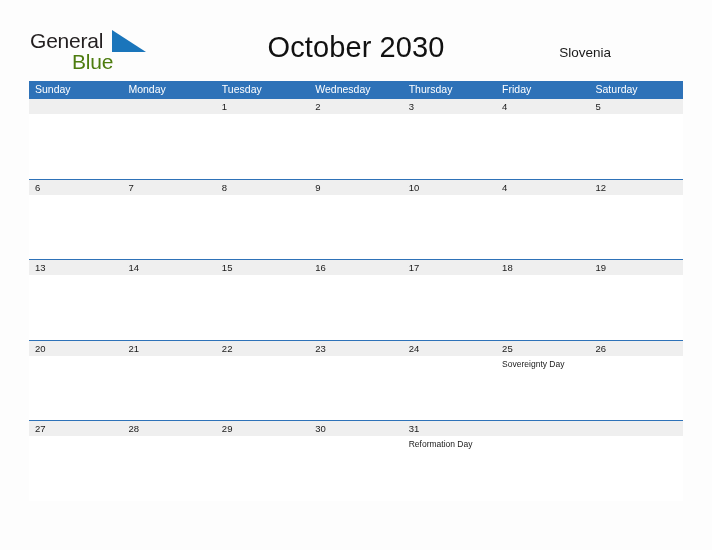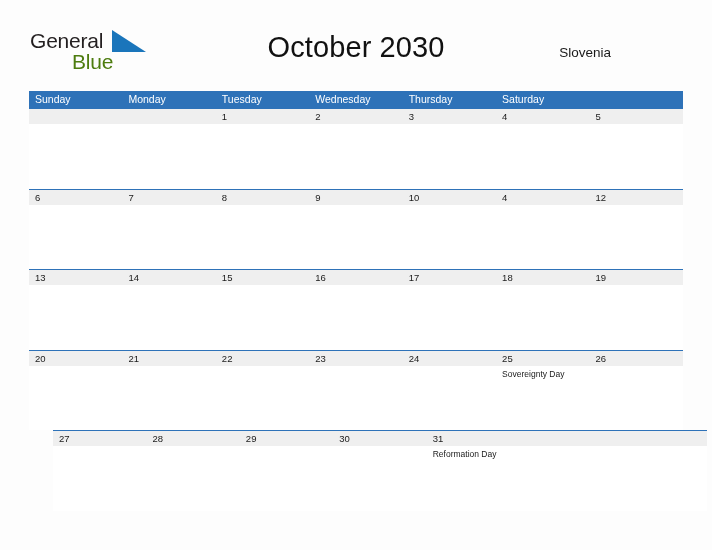--- a/index.html
+++ b/index.html
@@ -81,21 +81,21 @@
     right: 29px;
     top: 45px;
     font-size: 13.5px;
     color: #1a1a1a;
   }
 
   
   .calendar {
     position: absolute;
     left: 29px;
-    top: 91px;
+    top: 81px;
     width: 654px;
   }
 
   .weekday-row {
     display: flex;
     width: 654px;
     height: 17px;
     background: #2e72b8;
   }
   .weekday-cell {
@@ -110,21 +110,20 @@
 
   .week-row {
     display: flex;
     width: 654px;
     height: 80.6px;
     border-top: 1.5px solid #2e72b8;
     box-sizing: border-box;
   }
   .week-row.last {
     border-bottom: none;
-    margin-left: 24px;
   }
 
   .day-cell {
     width: 93.43px;
     box-sizing: border-box;
     position: relative;
     background: #ffffff;
   }
 
   .day-number-band {
@@ -172,20 +171,21 @@
   </div>
 
   <div class="calendar">
 
     <div class="weekday-row">
       <div class="weekday-cell">Sunday</div>
       <div class="weekday-cell">Monday</div>
       <div class="weekday-cell">Tuesday</div>
       <div class="weekday-cell">Wednesday</div>
       <div class="weekday-cell">Thursday</div>
+      <div class="weekday-cell">Friday</div>
       <div class="weekday-cell">Saturday</div>
     </div>
 
     <div id="weeks-container">
         <div class="week-row">
           <div class="day-cell">
             <div class="day-number-band"></div>
           </div>
           <div class="day-cell">
             <div class="day-number-band"></div>

